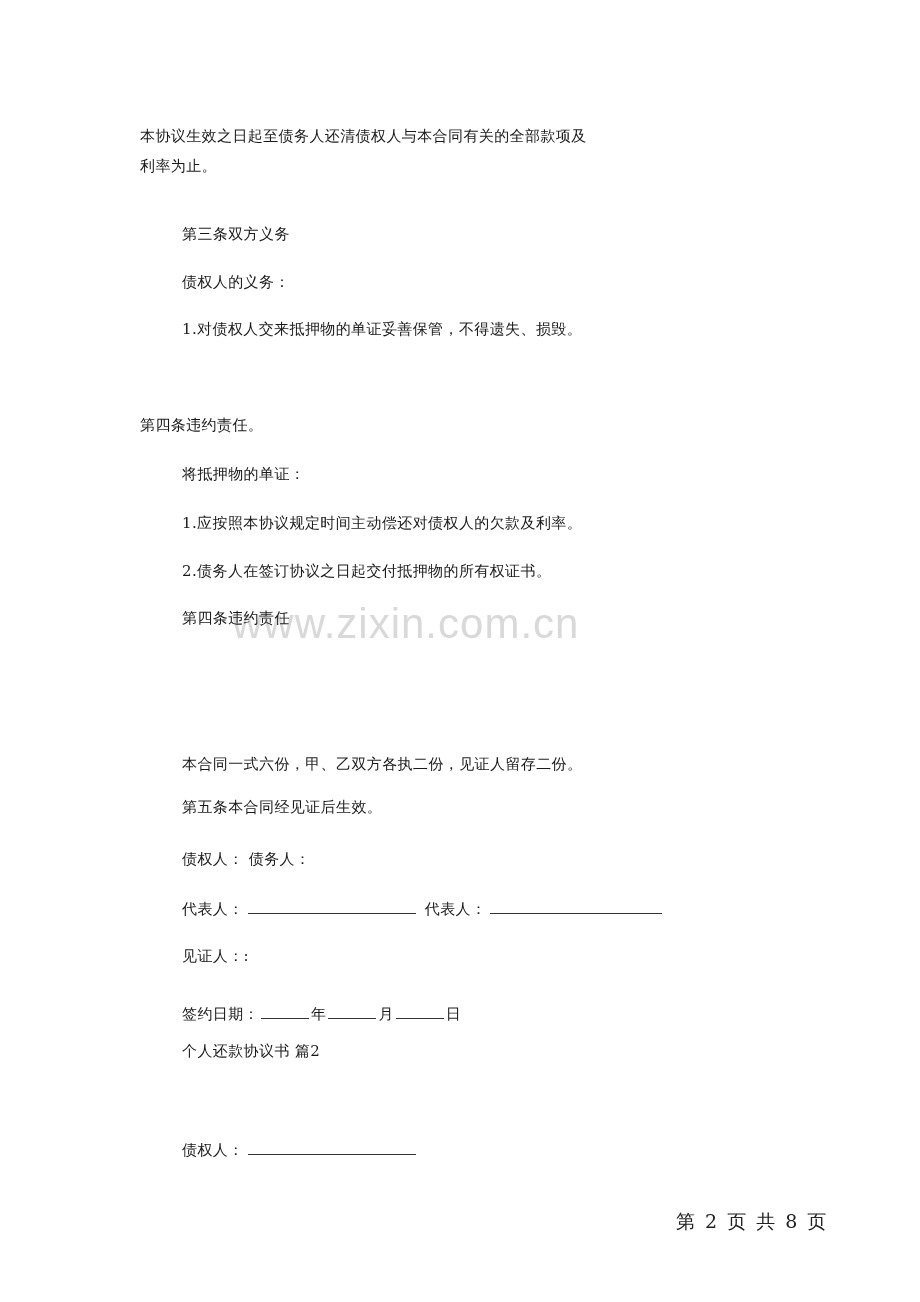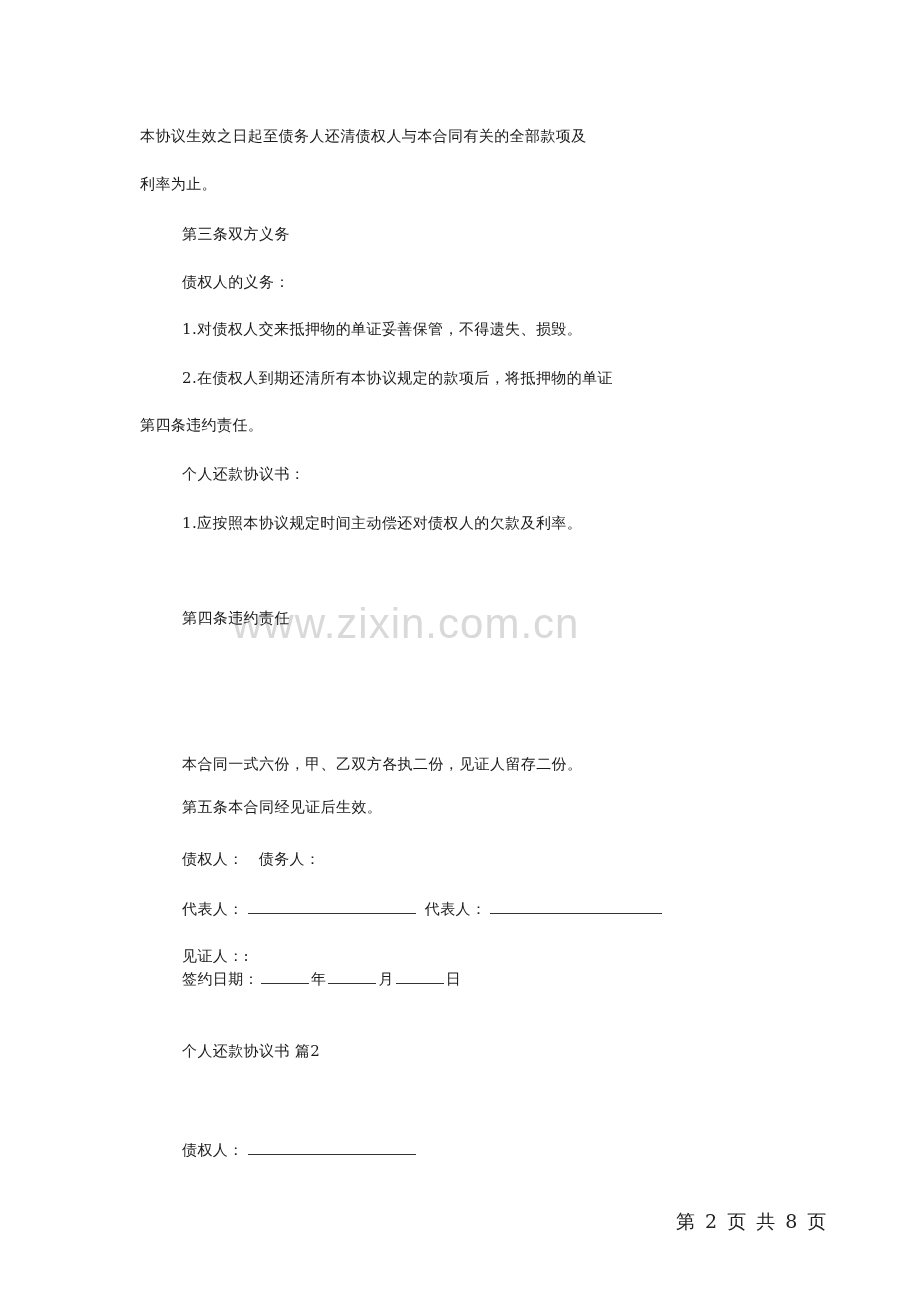--- a/index.html
+++ b/index.html
@@ -29,45 +29,45 @@
     letter-spacing: 2px; color: #222;
   }
 </style>
 </head>
 <body>
 
 <div class="page">
   <div class="watermark">www.zixin.com.cn</div>
 
   <div class="line" style="top:124px">本协议生效之日起至债务人还清债权人与本合同有关的全部款项及</div>
-  <div class="line" style="top:172px">利率为止。</div>
+  <div class="line" style="top:154px">利率为止。</div>
   <div class="line indent" style="top:222px">第三条双方义务</div>
   <div class="line indent" style="top:270px">债权人的义务：</div>
   <div class="line indent" style="top:317px">1.对债权人交来抵押物的单证妥善保管，不得遗失、损毁。</div>
-  <div class="line indent" style="top:366px">2.在债权人到期还清所有本协议规定的款项后，将抵押物的单证</div>
   <div class="line" style="top:413px">第四条违约责任。</div>
-  <div class="line indent" style="top:462px">个人还款协议书：</div>
+  <div class="line indent" style="top:462px">将抵押物的单证：</div>
   <div class="line indent" style="top:511px">1.应按照本协议规定时间主动偿还对债权人的欠款及利率。</div>
+  <div class="line indent" style="top:559px">2.债务人在签订协议之日起交付抵押物的所有权证书。</div>
   <div class="line indent" style="top:606px">第四条违约责任</div>
   <div class="line indent" style="top:795px">第五条本合同经见证后生效。</div>
   <div class="line indent" style="top:752px">本合同一式六份，甲、乙双方各执二份，见证人留存二份。</div>
 
   <div class="line indent" style="top:847px">
     <span>债权人：</span>
-    <span style="margin-left:10px">债务人：</span>
+    <span style="">债务人：</span>
   </div>
 
   <div class="line indent" style="top:895px">
     <span>代表人：</span><span class="blank" style="width:168px"></span>
     <span>代表人：</span><span class="blank" style="width:172px"></span>
   </div>
 
   <div class="line indent" style="top:944px">见证人：:</div>
 
-  <div class="line indent" style="top:965px">
+  <div class="line indent" style="top:1000px">
     <span>签约日期：</span><span class="blank" style="width:48px;margin:0 2px"></span><span>年</span><span class="blank" style="width:48px;margin:0 2px"></span><span>月</span><span class="blank" style="width:48px;margin:0 2px"></span><span>日</span>
   </div>
 
   <div class="line indent" style="top:1039px">个人还款协议书 篇2</div>
 
   <div class="line indent" style="top:1136px">
     <span>债权人：</span><span class="blank" style="width:168px"></span>
   </div>
 
   <div class="footer">第 2 页 共 8 页</div>

